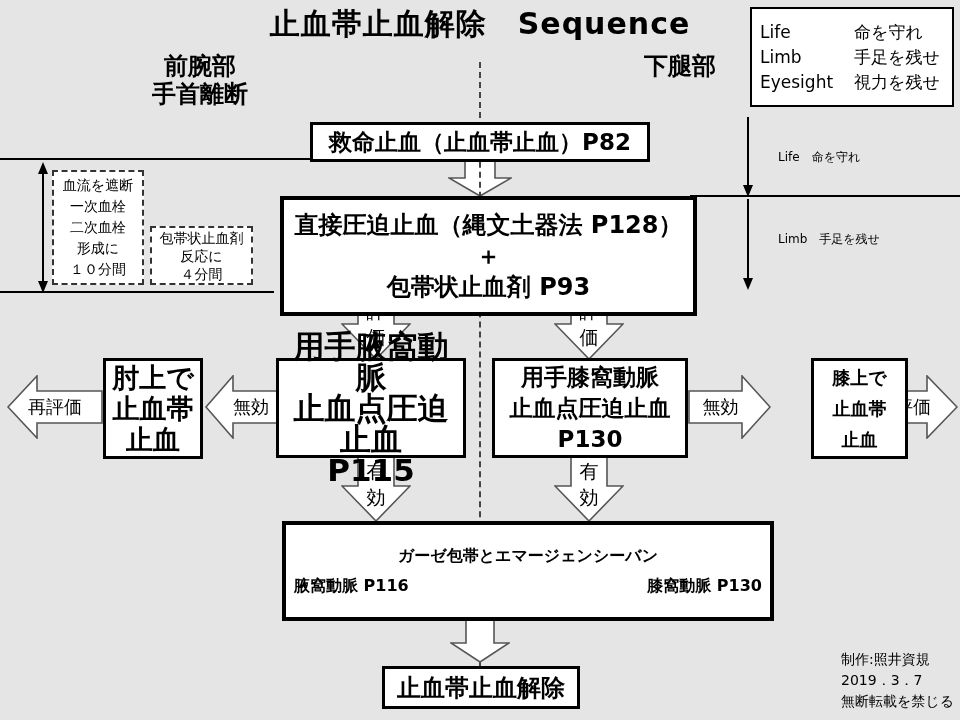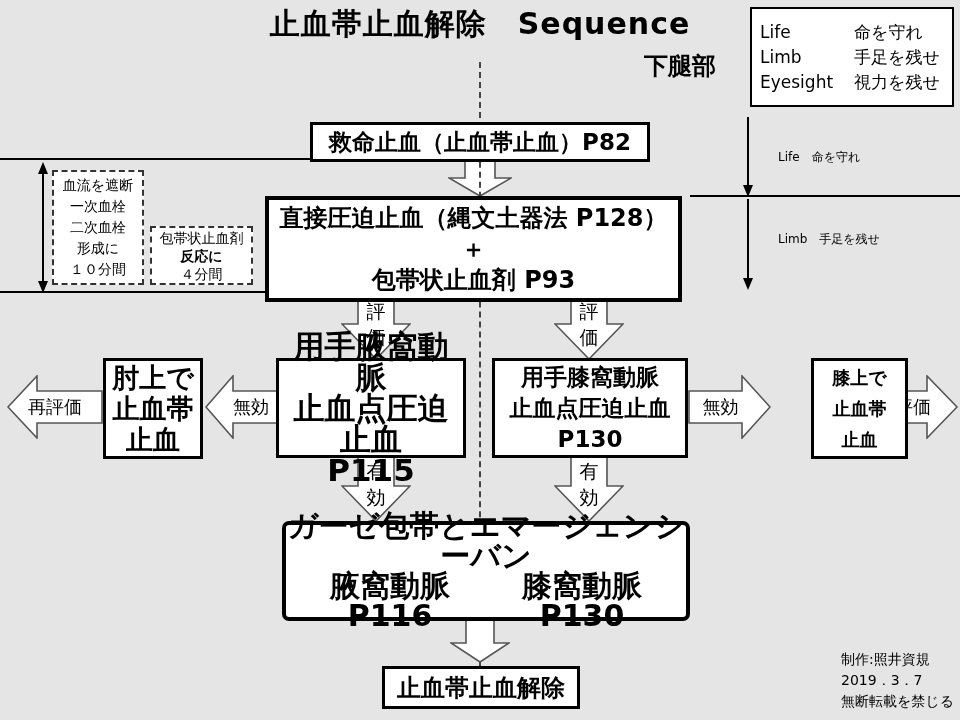--- a/index.html
+++ b/index.html
@@ -65,20 +65,24 @@
     box-sizing:border-box;padding:0 8px;
   }
 </style>
 </head>
 <body>
 
 <div id="stage">
 
   <div class="title">止血帯止血解除　Sequence</div>
 
+  <div class="region" style="left:125px;top:52px;">
+    <div>前腕部</div>
+    <div>手首離断</div>
+  </div>
   <div class="region" style="left:605px;top:52px;">
     <div>下腿部</div>
   </div>
 
   <div class="legend">
     <div class="row">
       <span class="term">Life</span>
       <span>命を守れ</span>
     </div>
     <div class="row">
@@ -113,37 +117,37 @@
 
   <div class="dbox" style="left:52px;top:170px;width:92px;height:115px;">
     <div>血流を遮断</div>
     <div>一次血栓</div>
     <div>二次血栓</div>
     <div>形成に</div>
     <div>１０分間</div>
   </div>
   <div class="dbox" style="left:150px;top:226px;width:103px;height:59px;">
     <div style="line-height:18px;">包帯状止血剤</div>
-    <div style="line-height:18px;font-weight:bold;">反応に</div>
+    <div style="line-height:18px;">反応に</div>
     <div style="line-height:18px;">４分間</div>
   </div>
 
   <div class="harrow" style="left:448px;top:160px;">
     <svg width="64" height="37" viewBox="0 0 64 37">
       <polygon points="17,0 17,18 1,18 32,36 63,18 47,18 47,0" fill="#fff" stroke="#555" stroke-width="1.6"></polygon>
     </svg>
   </div>
 
   <div class="vdash" style="left:479px;top:62px;height:605px;"></div>
 
   <div class="fbox" style="left:310px;top:122px;width:340px;height:40px;font-size:23px;justify-content:center;">
     <div>救命止血（止血帯止血）P82</div>
   </div>
 
-  <div class="fbox thick l31" style="left:265px;top:196px;width:417px;height:106px;font-size:24px;">
+  <div class="fbox thick l31" style="left:280px;top:196px;width:417px;height:120px;font-size:24px;">
     <div>直接圧迫止血（縄文土器法 P128）</div>
     <div>＋</div>
     <div>包帯状止血剤 P93</div>
   </div>
 
   <div class="harrow" style="left:341px;top:296px;">
     <svg width="70" height="64" viewBox="0 0 70 64">
       <polygon points="17,0 17,28 1,28 35,63 69,28 53,28 53,0" fill="#fff" stroke="#555" stroke-width="1.6"></polygon>
     </svg>
     <div class="vlbl">
@@ -219,21 +223,21 @@
   <div class="harrow" style="left:554px;top:456px;">
     <svg width="70" height="66" viewBox="0 0 70 66">
       <polygon points="17,0 17,30 1,30 35,65 69,30 53,30 53,0" fill="#fff" stroke="#555" stroke-width="1.6"></polygon>
     </svg>
     <div class="vlbl">
       <span>有</span>
       <span>効</span>
     </div>
   </div>
 
-  <div class="fbox thick" style="left:282px;top:521px;width:408px;height:100px;font-size:30px;line-height:30px;border-radius:7px;">
+  <div class="fbox thick" style="left:282px;top:521px;width:492px;height:100px;font-size:16px;line-height:30px;">
     <div>ガーゼ包帯とエマージェンシーバン</div>
     <div class="box5line3">
       <span>腋窩動脈 P116</span>
       <span>膝窩動脈 P130</span>
     </div>
   </div>
 
   <div class="harrow" style="left:450px;top:619px;">
     <svg width="60" height="44" viewBox="0 0 60 44">
       <polygon points="16,0 16,24 1,24 30,43 59,24 44,24 44,0" fill="#fff" stroke="#555" stroke-width="1.6"></polygon>

